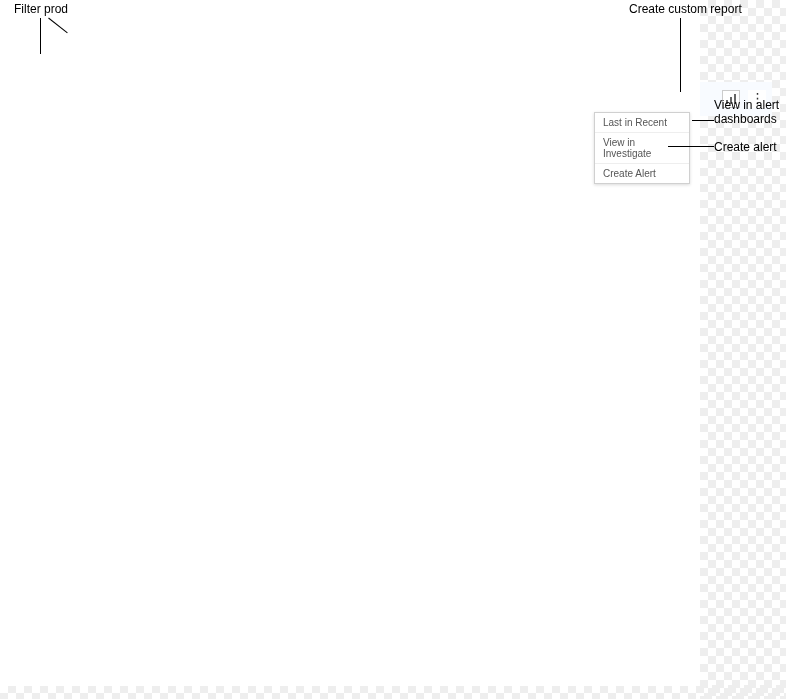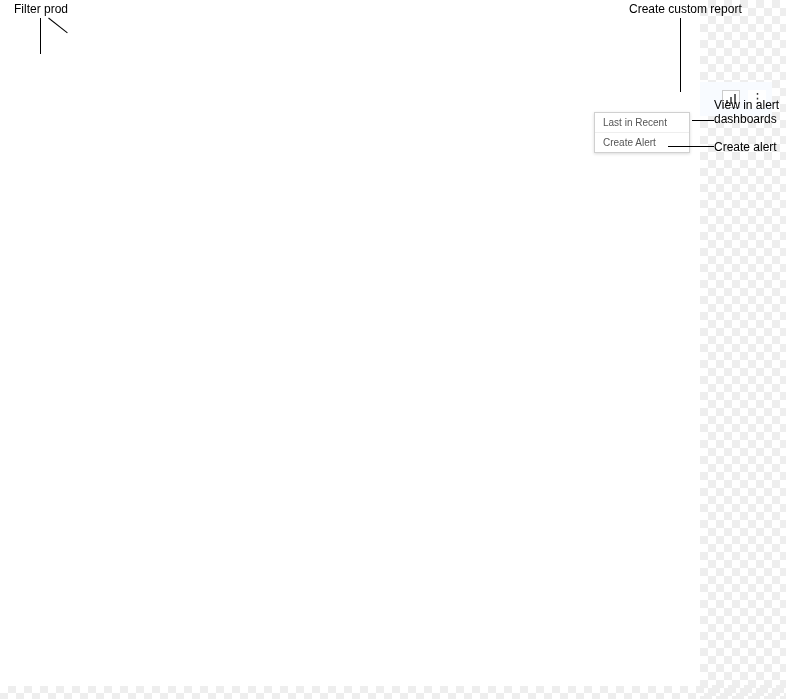--- a/index.html
+++ b/index.html
@@ -96,20 +96,21 @@
       </svg>
   </div>
   <div class="icon-btn" style="border:none;">
       <span class="dots">⋮</span>
     </div>
 </div>
 <div class="red-box" style="left:16px;top:87px;width:400px;height:24px;"></div>
 
 <div class="menu" style="left:594px;top:112px;">
   <div class="menu-item">Last in Recent</div>
+  <div class="menu-item">View in Investigate</div>
   <div class="menu-item">Create Alert</div>
 </div>
 <div class="red-box" style="left:593px;top:111px;width:98px;height:28px;"></div>
 
 <div class="chart-block" style="top:142px;height:120px;">
   <div class="chart-title">Total Traffic</div>
   <svg id="svg-traffic" width="560" height="105">
       <path d="M40.0,55.0 L48.5,70.5 L56.9,93.8 L65.4,95.1 L73.8,30.5 L82.3,78.3 L90.8,95.1 L99.2,95.1 L107.7,14.9 L116.1,29.2 L124.6,12.3 L133.0,95.1 L141.5,95.1 L150.0,84.8 L158.4,91.2 L166.9,31.7 L175.3,95.1 L183.8,95.1 L192.3,14.9 L200.7,25.3 L209.2,95.1 L217.6,92.5 L226.1,16.2 L234.6,95.1 L243.0,95.1 L251.5,29.2 L259.9,95.1 L268.4,31.7 L276.9,95.1 L285.3,95.1 L293.8,95.1 L302.2,16.2 L310.7,95.1 L319.1,78.3 L327.6,20.1 L336.1,95.1 L344.5,51.1 L353.0,93.8 L361.4,95.1 L369.9,43.4 L378.4,75.7 L386.8,93.8 L395.3,95.1 L403.7,36.9 L412.2,88.7 L420.7,56.3 L429.1,95.1 L437.6,95.1 L446.0,57.6 L454.5,31.7 L463.0,82.2 L471.4,91.2 L479.9,95.1 L488.3,66.7 L496.8,95.1 L505.2,95.1 L513.7,29.2 L522.2,95.1 L530.6,95.1 L539.1,95.1 L547.5,95.1 L556.0,95.1 " fill="none" stroke="#2aa7d1" stroke-width="1.2"></path>
       <circle cx="40" cy="55.02666666666667" r="1.5" fill="#2aa7d1"></circle>
       <circle cx="48.459016393442624" cy="70.54666666666667" r="1.5" fill="#2aa7d1"></circle>

